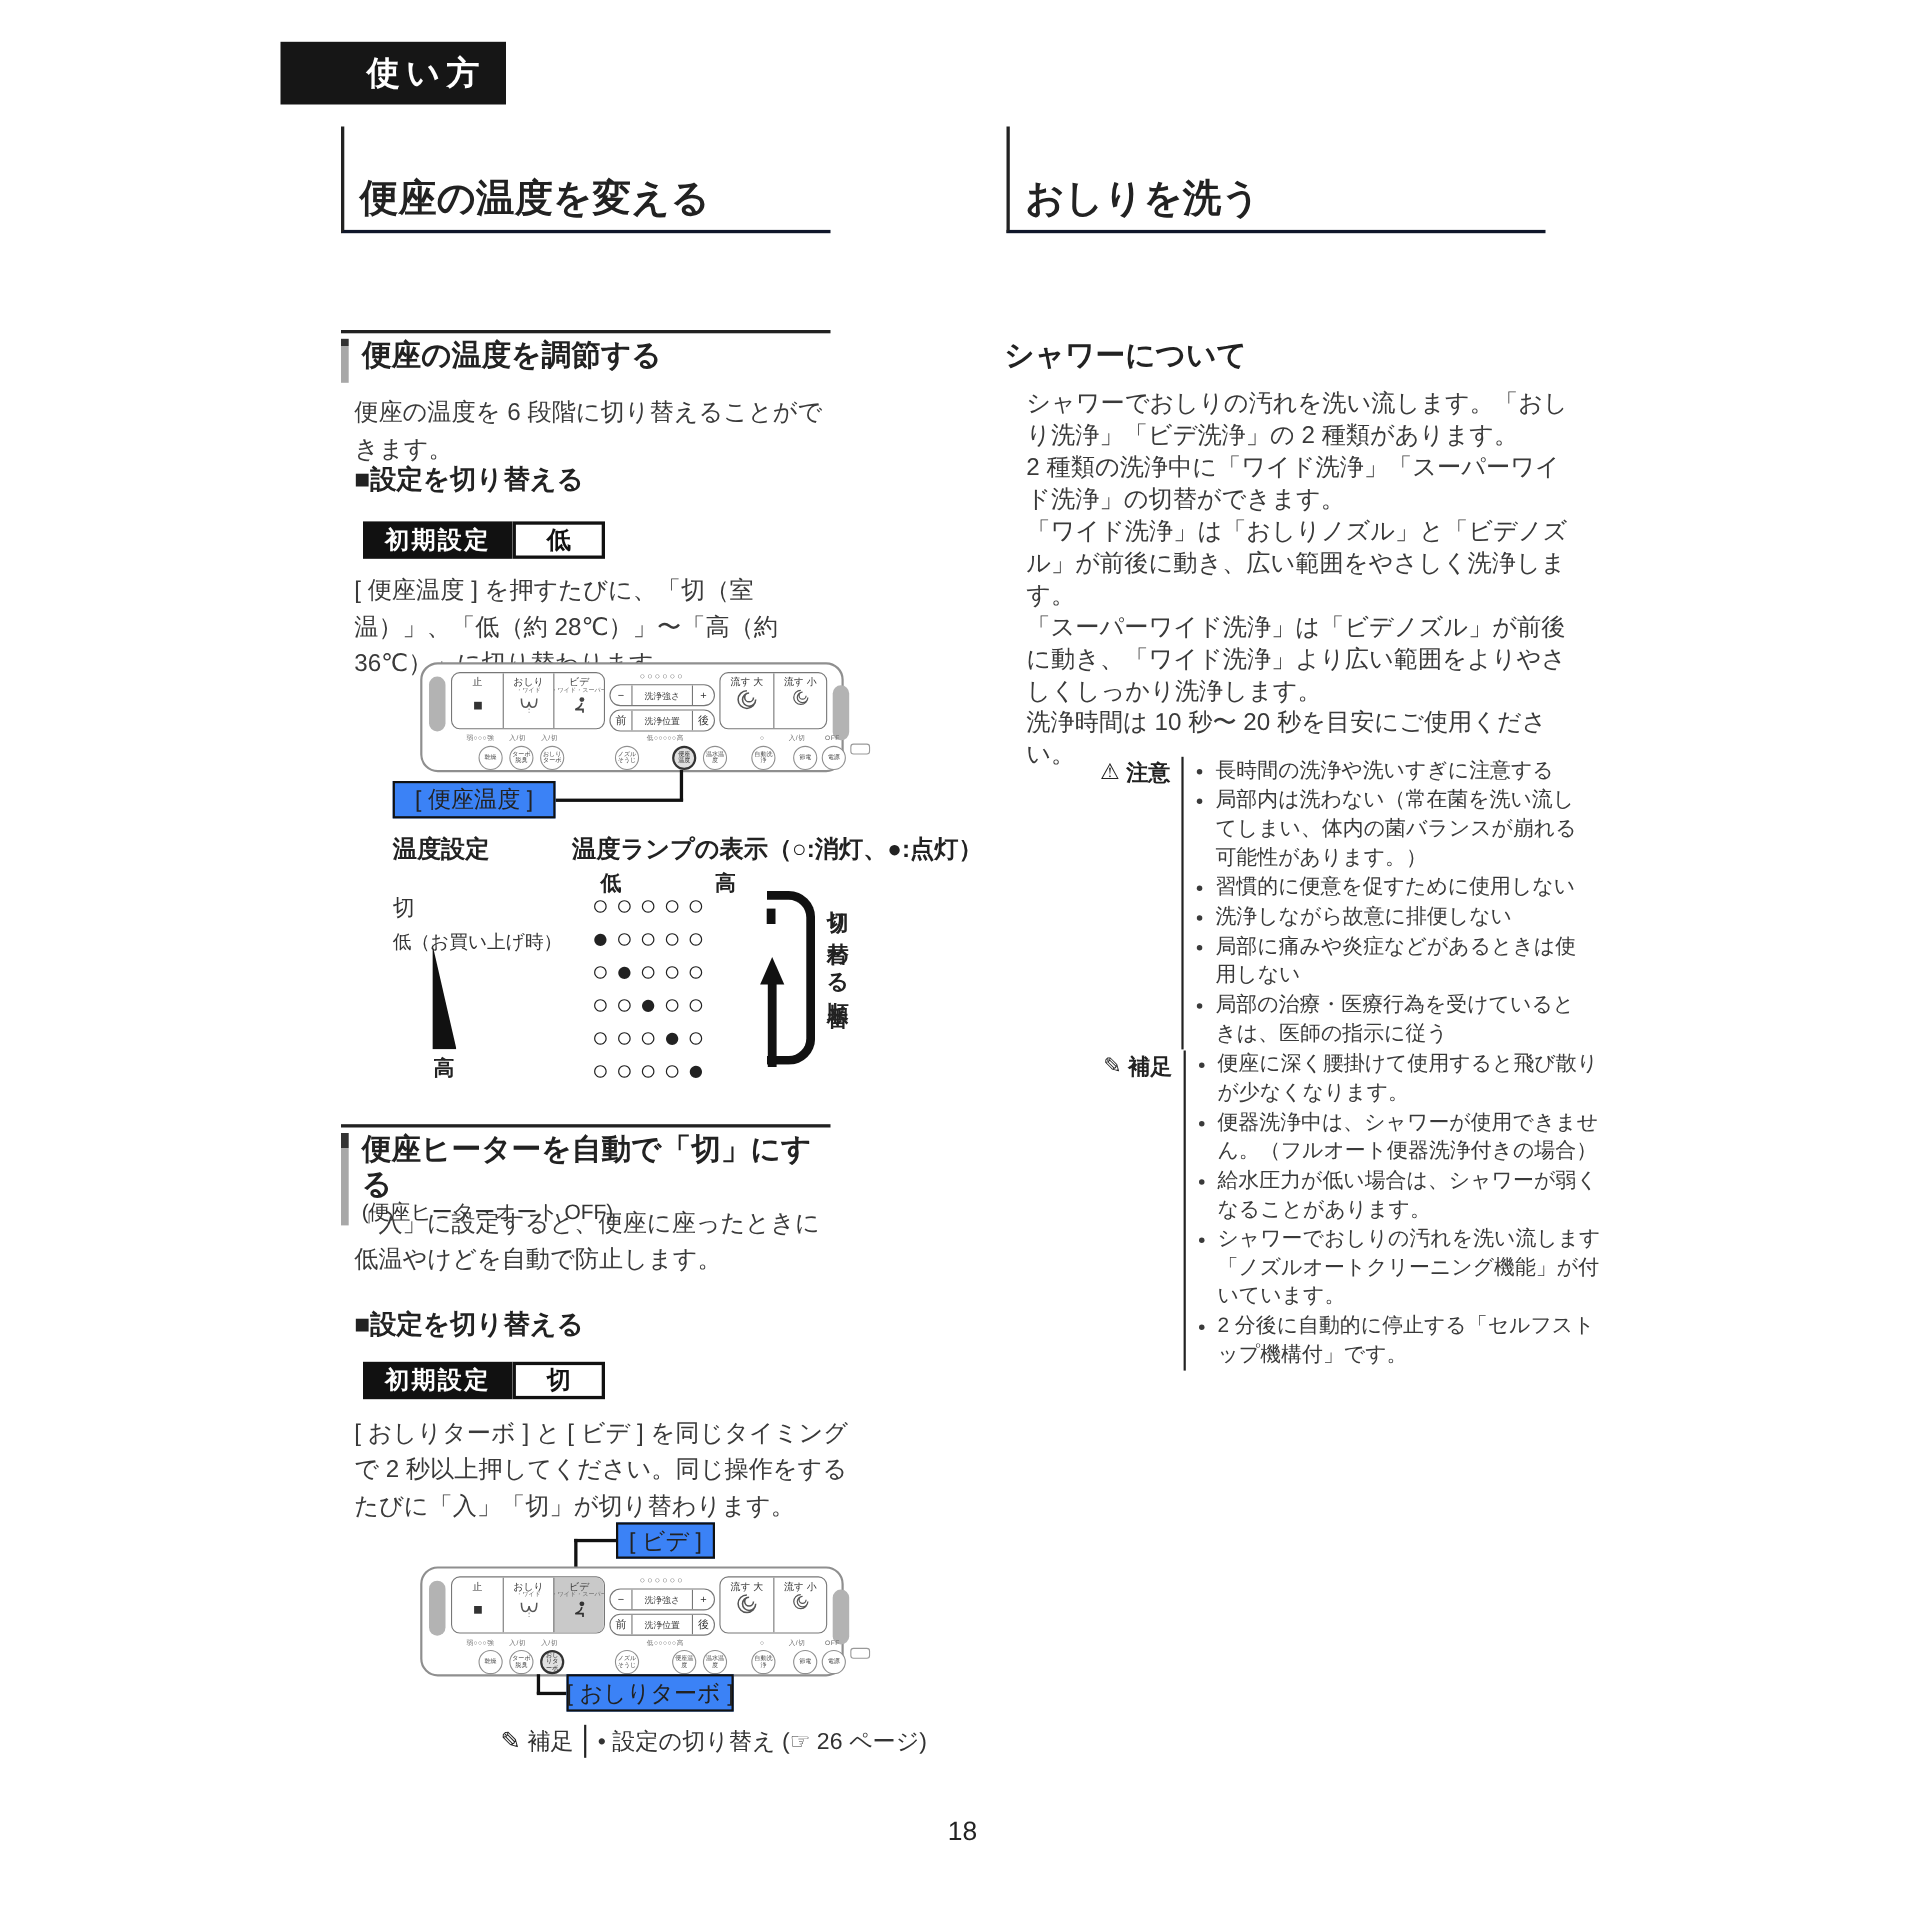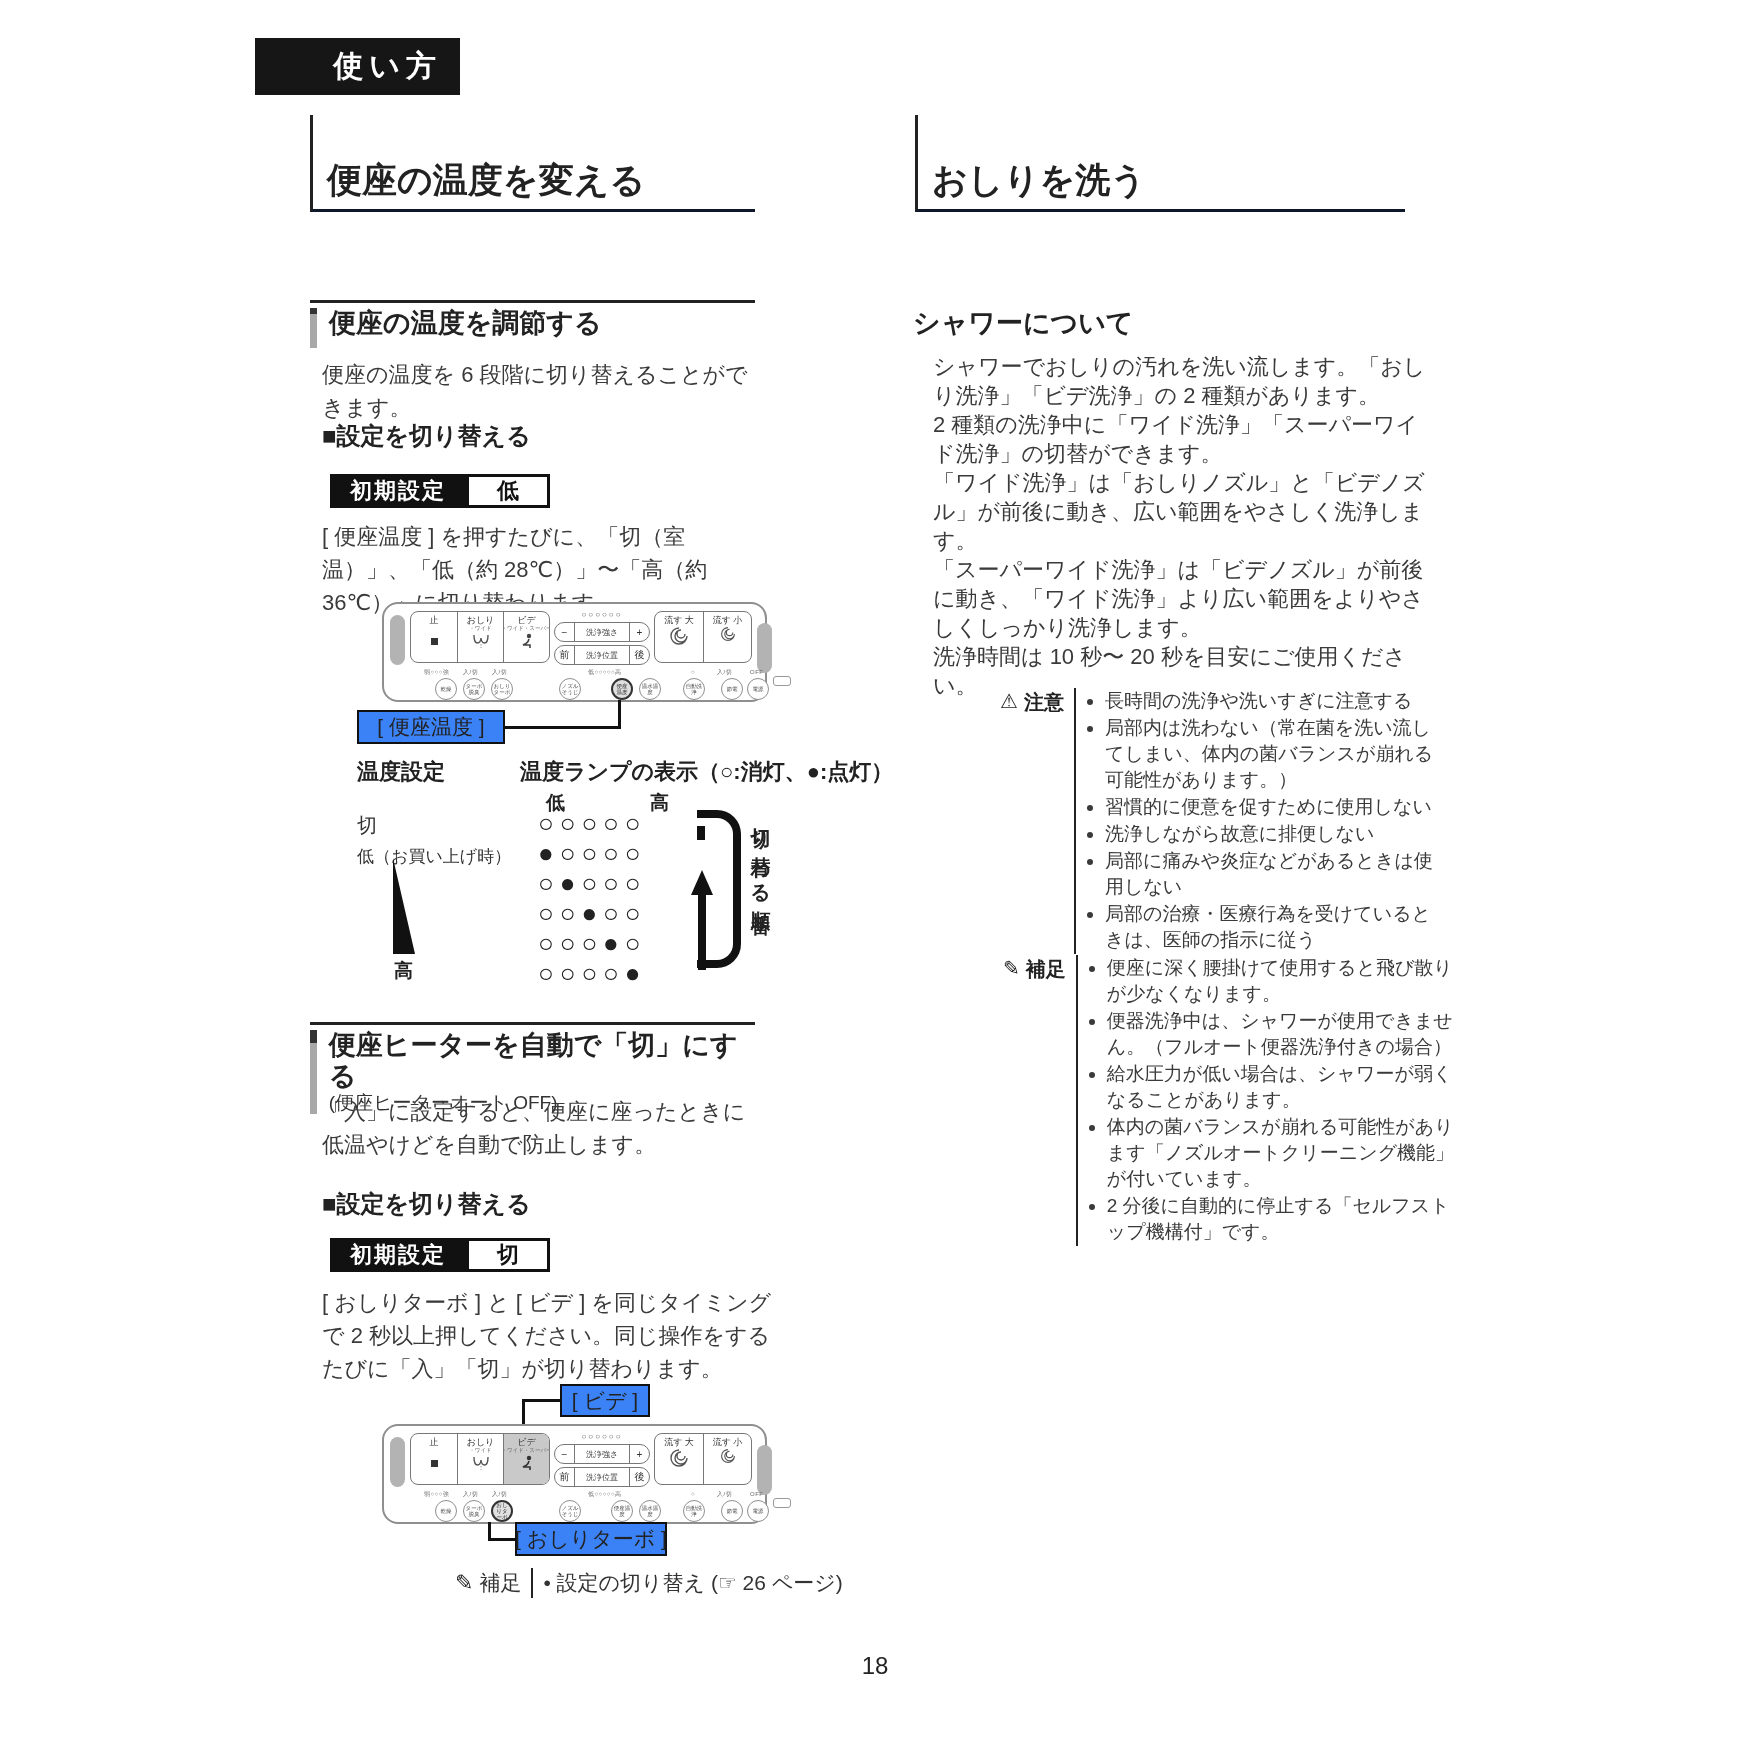--- a/index.html
+++ b/index.html
@@ -360,20 +360,20 @@
   <div class="abs nb" style="left:1003px;top:955px;width:460px;">
     <div class="nb-hdr">
       <span>✎</span>
       <span>補足</span>
     </div>
     <div class="nb-div"></div>
     <ul style="width:368px;">
       <li>便座に深く腰掛けて使用すると飛び散りが少なくなります。</li>
       <li>便器洗浄中は、シャワーが使用できません。（フルオート便器洗浄付きの場合）</li>
       <li>給水圧力が低い場合は、シャワーが弱くなることがあります。</li>
-      <li>体内の菌バランスが崩れる可能性があります「ノズルオートクリーニング機能」が付いています。</li>
+      <li>シャワーでおしりの汚れを洗い流します「ノズルオートクリーニング機能」が付いています。</li>
       <li>2 分後に自動的に停止する「セルフストップ機構付」です。</li>
     </ul>
   </div>
 
   <div class="abs pgnum" style="left:810px;top:1652px;width:130px;">18</div>
 
 </div>
 
 </body></html>

